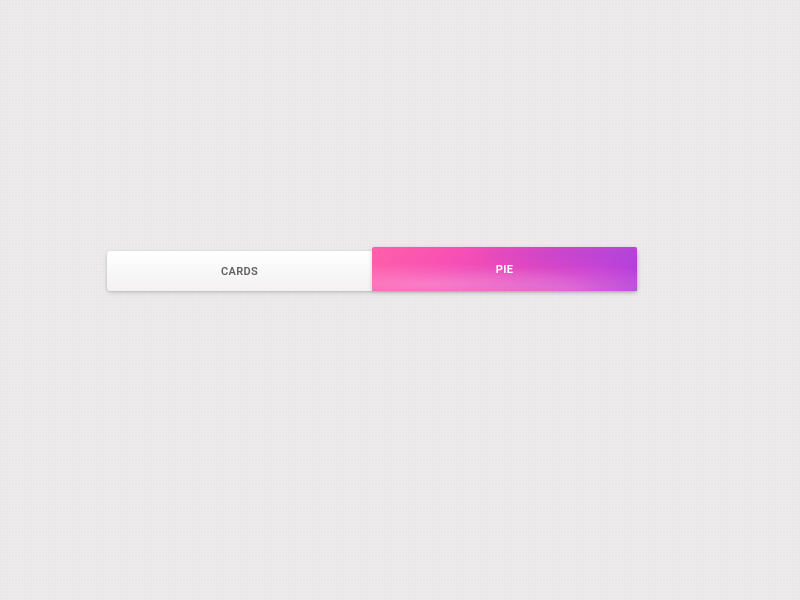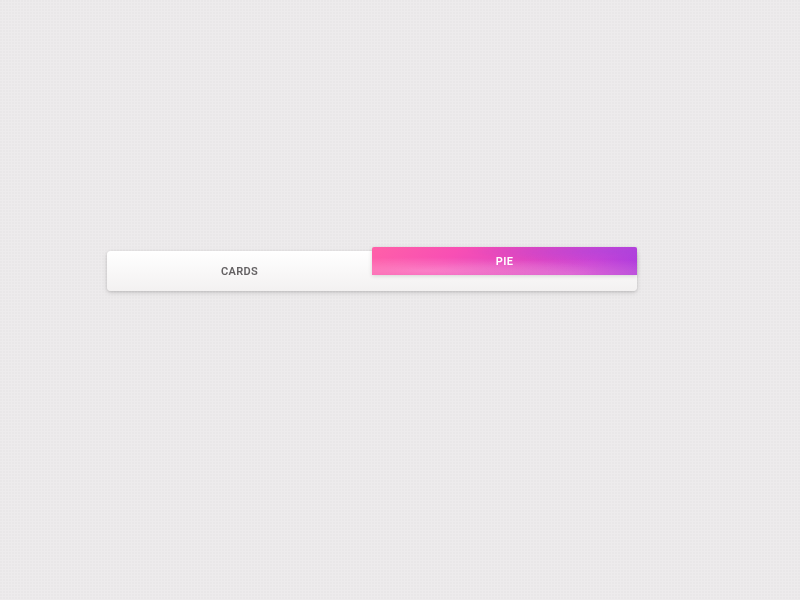--- a/index.html
+++ b/index.html
@@ -38,21 +38,21 @@
       color: #646163;
       letter-spacing: 0.3px;
       text-transform: uppercase;
       cursor: pointer;
       position: relative;
     }
     .nav-item.active {
       background: linear-gradient(135deg, #ff60a8 0%, #f84fb4 30%, #e247c0 55%, #c944d6 80%, #aa3ce0 100%);
       color: #ffffff;
       margin-top: -4px;
-      height: 28px;
+      height: 44px;
       border-radius: 2px 2px 0 0;
       box-shadow: 0 1px 4px rgba(0,0,0,0.15);
     }
     .nav-item.active::before {
       content: "";
       position: absolute;
       inset: 0;
       background:
         radial-gradient(ellipse 120% 90% at 20% 85%, rgba(255,255,255,0.25) 0%, rgba(255,255,255,0) 55%),
         radial-gradient(ellipse 110% 85% at 75% 95%, rgba(255,160,210,0.35) 0%, rgba(255,160,210,0) 60%),

